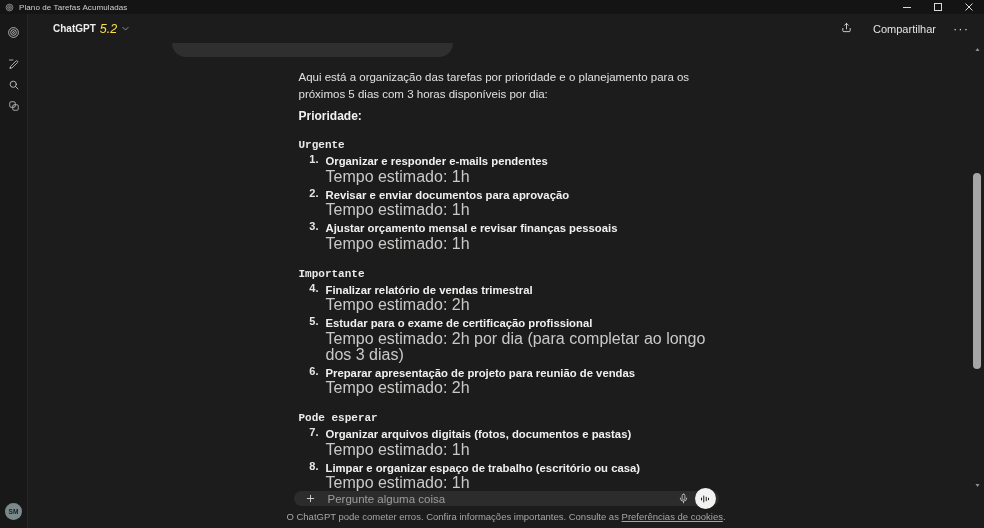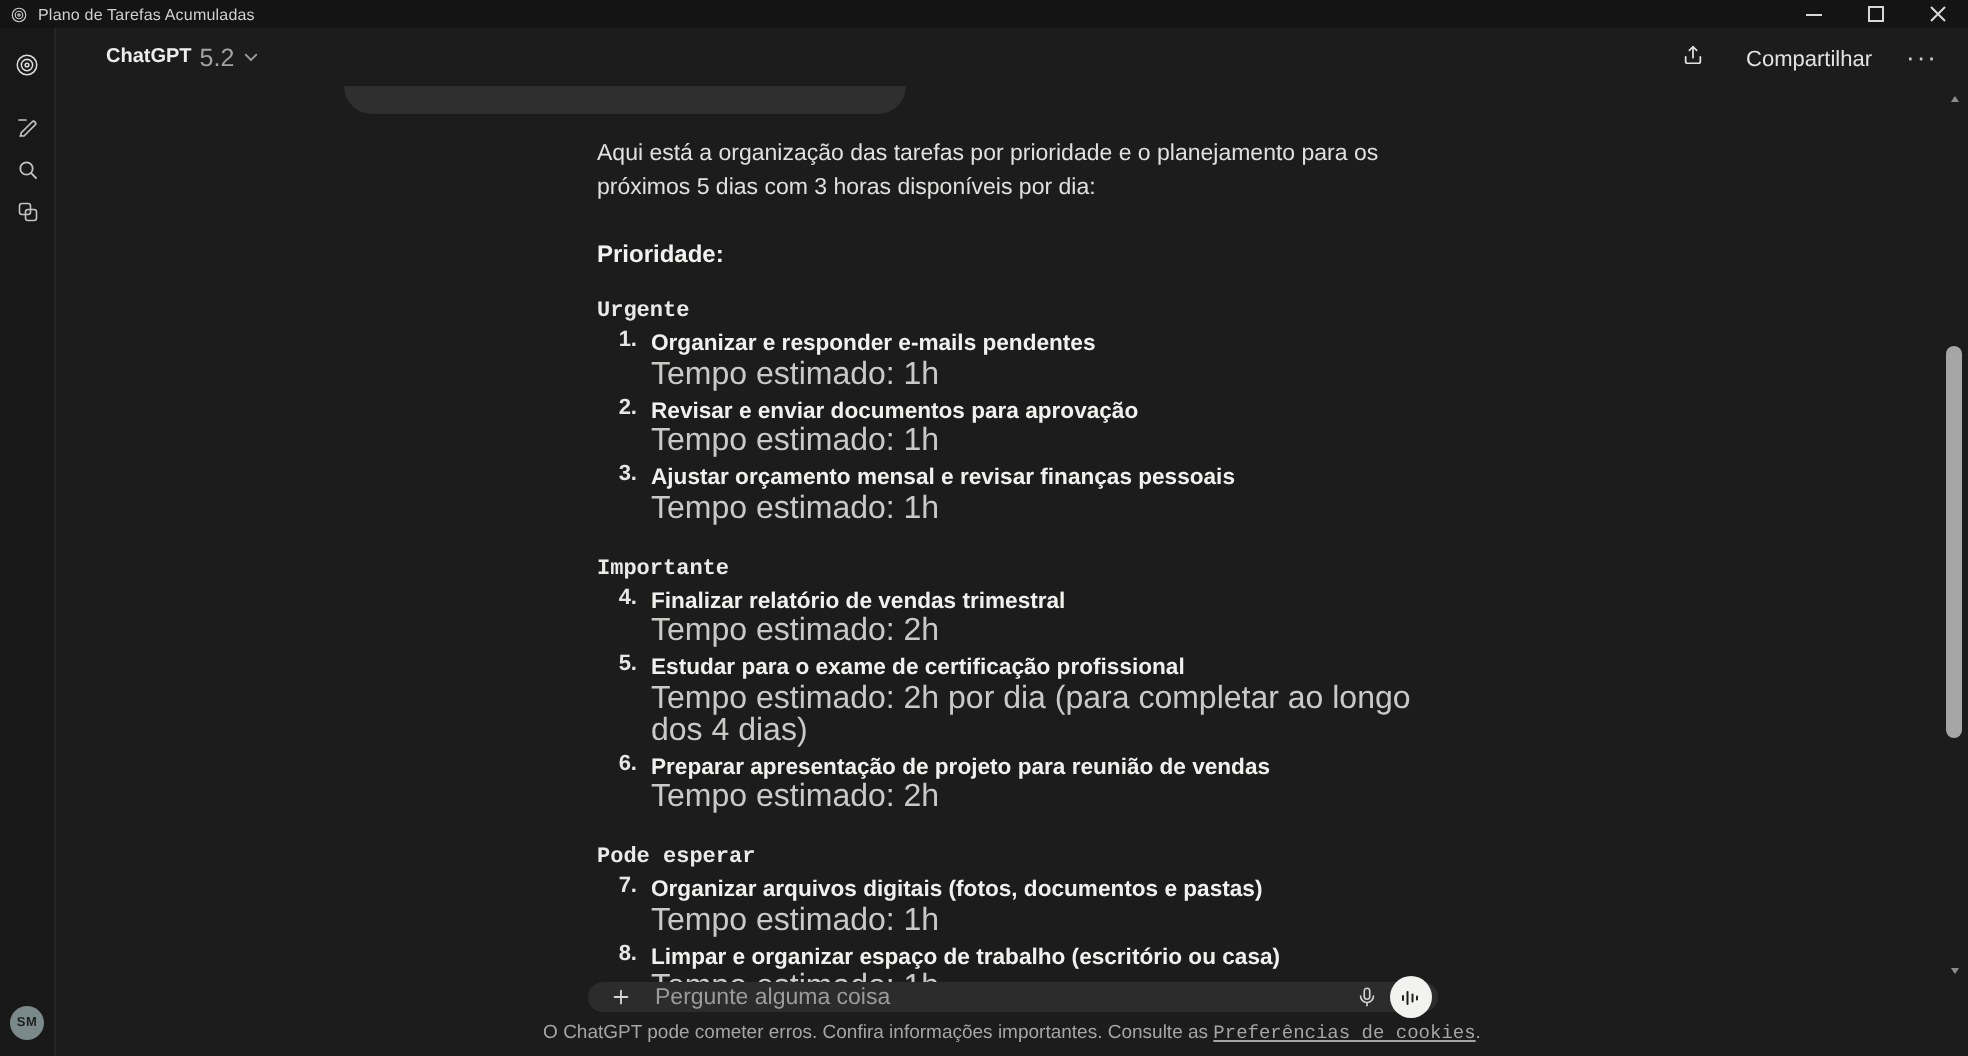--- a/index.html
+++ b/index.html
@@ -108,21 +108,21 @@
   }
   .model-pill {
     display: flex;
     align-items: center;
     gap: 4px;
     padding: 3px 7px;
     border-radius: 6px;
     cursor: default;
   }
   .model-name { font-size: 10px; font-weight: bold; color: #ededed; }
-  .model-version { font-size: 12.5px; color: #a3a3a3; }
+  .model-version { font-size: 12.5px; color: #fde047; font-style: italic; }
   .chev { color: #9a9a9a; display: flex; align-items: center; }
   .topbar-right {
     margin-left: auto;
     display: flex;
     align-items: center;
     gap: 2px;
   }
   .share-btn {
     display: flex; align-items: flex-end; gap: 21px;
     font-size: 11px;
@@ -173,21 +173,21 @@
   .para {
     font-size: 11.5px;
     line-height: 16.5px;
     color: #e0e0df;
     margin-top: 12px;
   }
   .h-strong {
     font-size: 12px;
     font-weight: bold;
     color: #f2f2f1;
-    margin-top: 18px;
+    margin-top: 7px;
   }
   .group-label {
     font-size: 11px;
     font-weight: bold;
     color: #eaeae9;
     margin-top: 16px;
     margin-bottom: 2px;
     font-family: Liberation Mono, monospace;
   }
   ol.tasks {
@@ -304,21 +304,20 @@
 
   .footer-note {
     text-align: center;
     font-size: 9.5px;
     color: #a5a5a3;
     padding: 5px 0 0 0;
   }
   .footer-note a {
     color: #a5a5a3;
     text-decoration: underline;
-    font-family: Liberation Mono, monospace;
   }
 </style>
 </head>
 <body>
 
 <div class="titlebar">
   <span class="titlebar-app-icon">
     <svg width="9" height="9" viewBox="0 0 24 24" fill="none" stroke="#c9c9c9" stroke-width="1.6">
       <circle cx="12" cy="12" r="9"></circle>
         <circle cx="12" cy="12" r="5"></circle>
@@ -444,21 +443,21 @@
           <div class="group-label">Importante</div>
           <ol class="tasks">
             <li>
               <span class="task-num">4.</span>
               <div class="task-title">Finalizar relatório de vendas trimestral</div>
               <div class="task-sub">Tempo estimado: 2h</div>
             </li>
             <li>
               <span class="task-num">5.</span>
               <div class="task-title">Estudar para o exame de certificação profissional</div>
-              <div class="task-sub">Tempo estimado: 2h por dia (para completar ao longo dos 4 dias)</div>
+              <div class="task-sub">Tempo estimado: 2h por dia (para completar ao longo dos 3 dias)</div>
             </li>
             <li>
               <span class="task-num">6.</span>
               <div class="task-title">Preparar apresentação de projeto para reunião de vendas</div>
               <div class="task-sub">Tempo estimado: 2h</div>
             </li>
           </ol>
 
           <div class="group-label">Pode esperar</div>
           <ol class="tasks">

